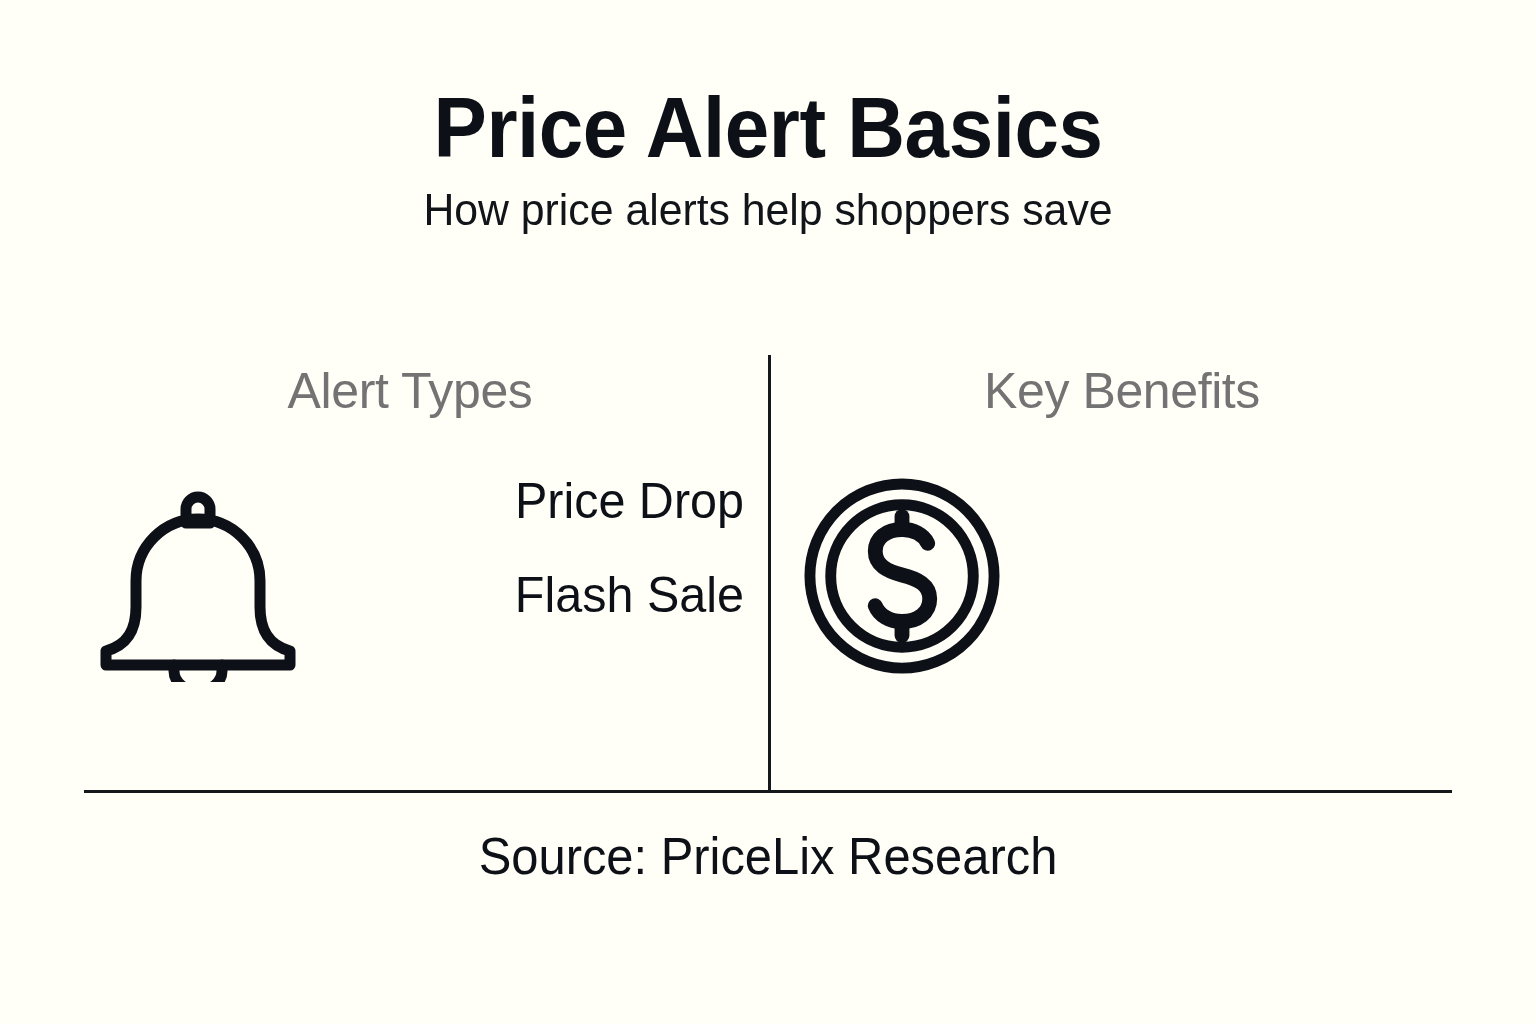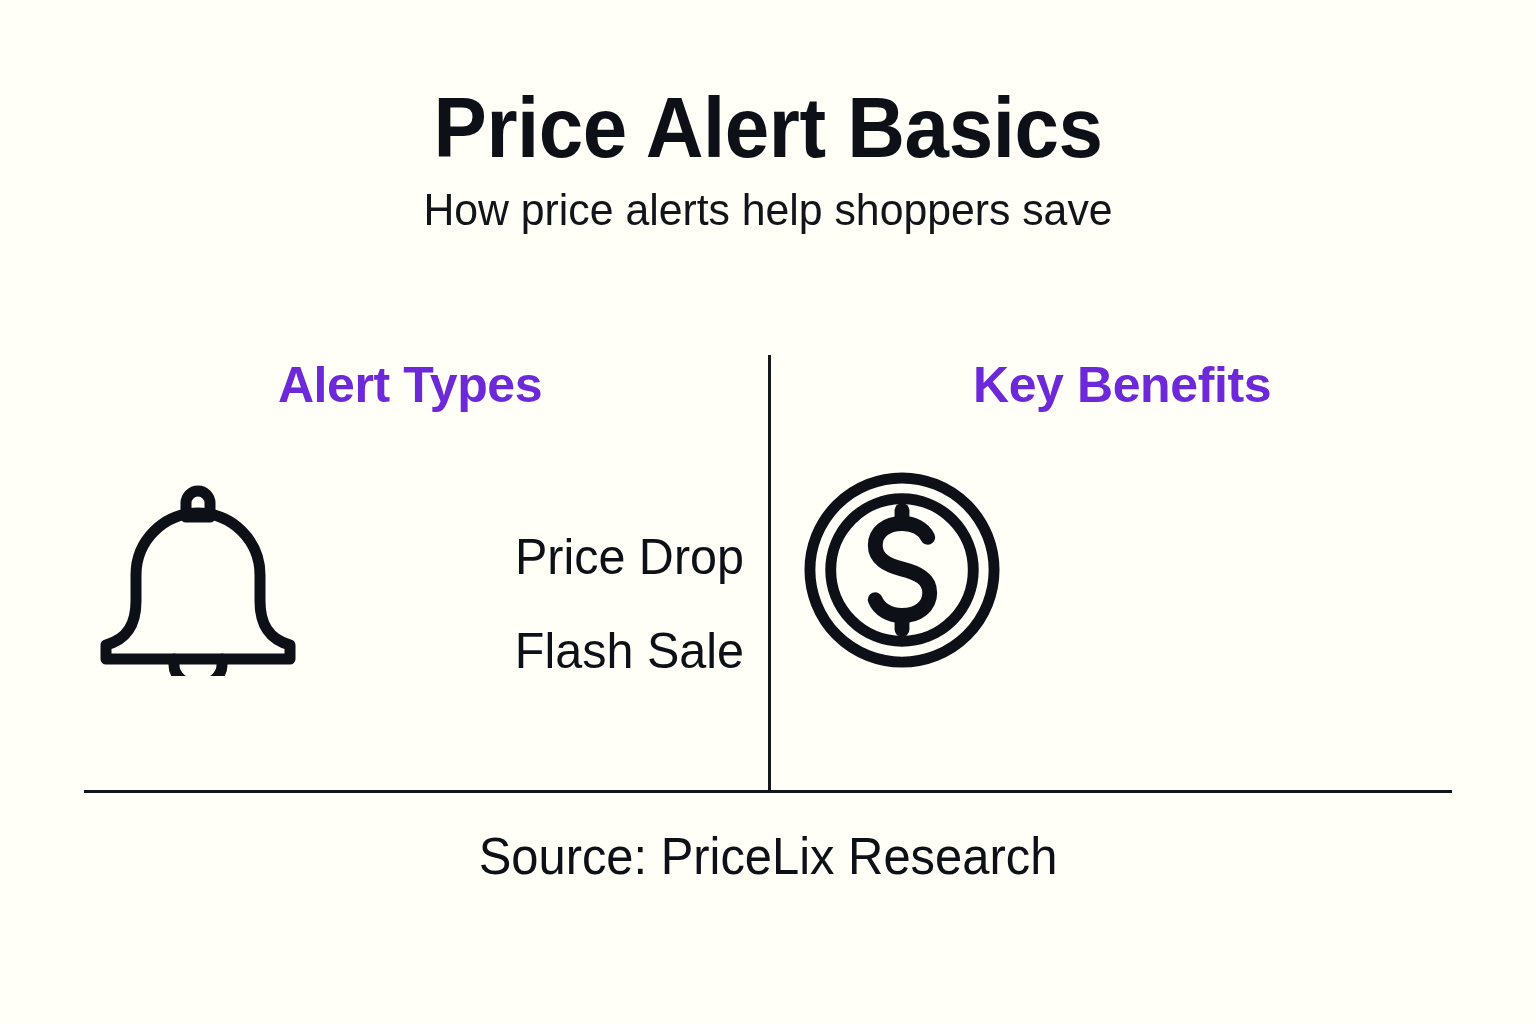--- a/index.html
+++ b/index.html
@@ -71,35 +71,35 @@
   .col-divider {
     position: absolute;
     left: 684px;
     top: 3px;
     width: 3px;
     height: 437px;
     background: #14181d;
   }
 
   .col-heading {
-    margin: 8px;
+    margin: 14px;
     text-align: center;
-    font-weight: bold;
+    font-weight: normal;
     font-size: 50px;
     line-height: 1.0;
     letter-spacing: -0.4px;
-    color: #6d28d9;
+    color: #737373;
   }
   .col-left .col-heading  { padding-right: 14px; }
   .col-right .col-heading { padding-left: 6px; }
 
   .col-body {
     margin-top: 60px;
     display: flex;
-    align-items: flex-end;
+    align-items: flex-start;
     gap: 11px;
   }
   .col-left .col-body  { padding-left: 6px; }
   .col-right .col-body { padding-left: 6px; }
 
   .icon-slot {
     width: 215px;
     flex: 0 0 215px;
     display: flex;
     align-items: center;

